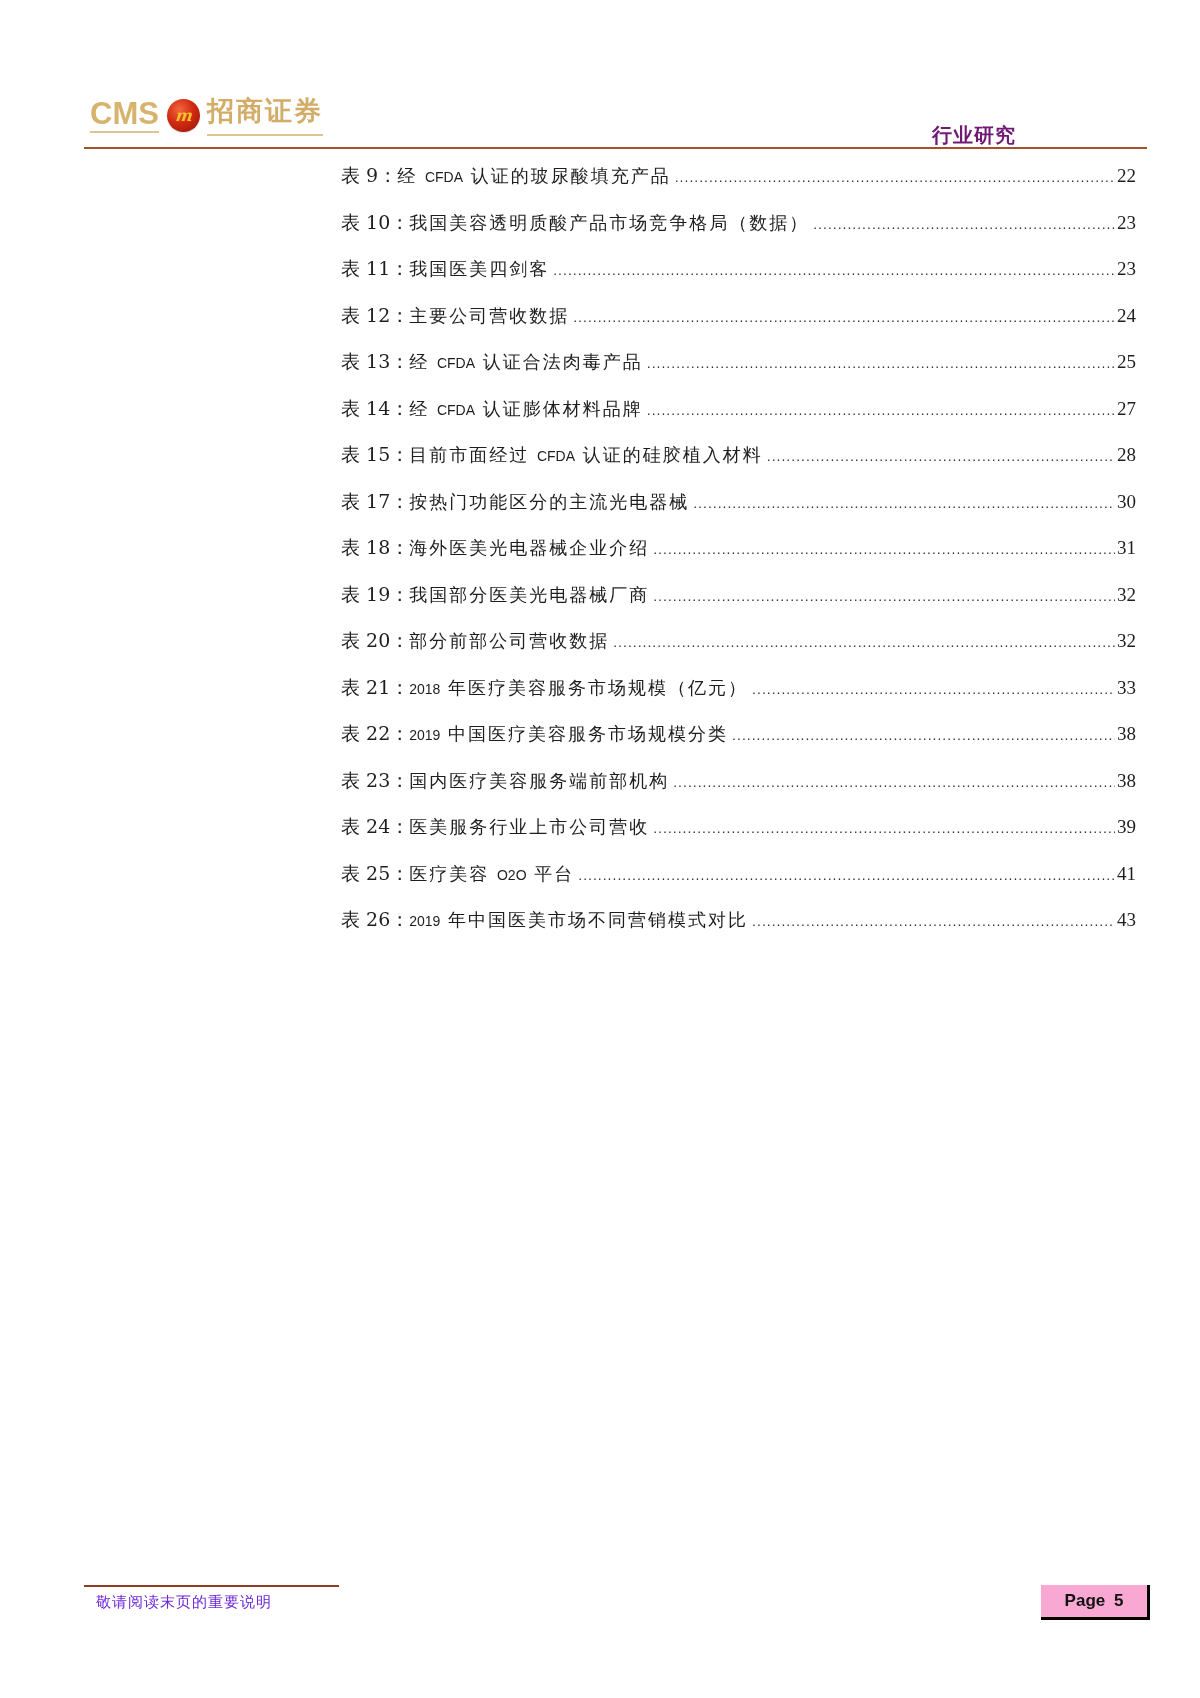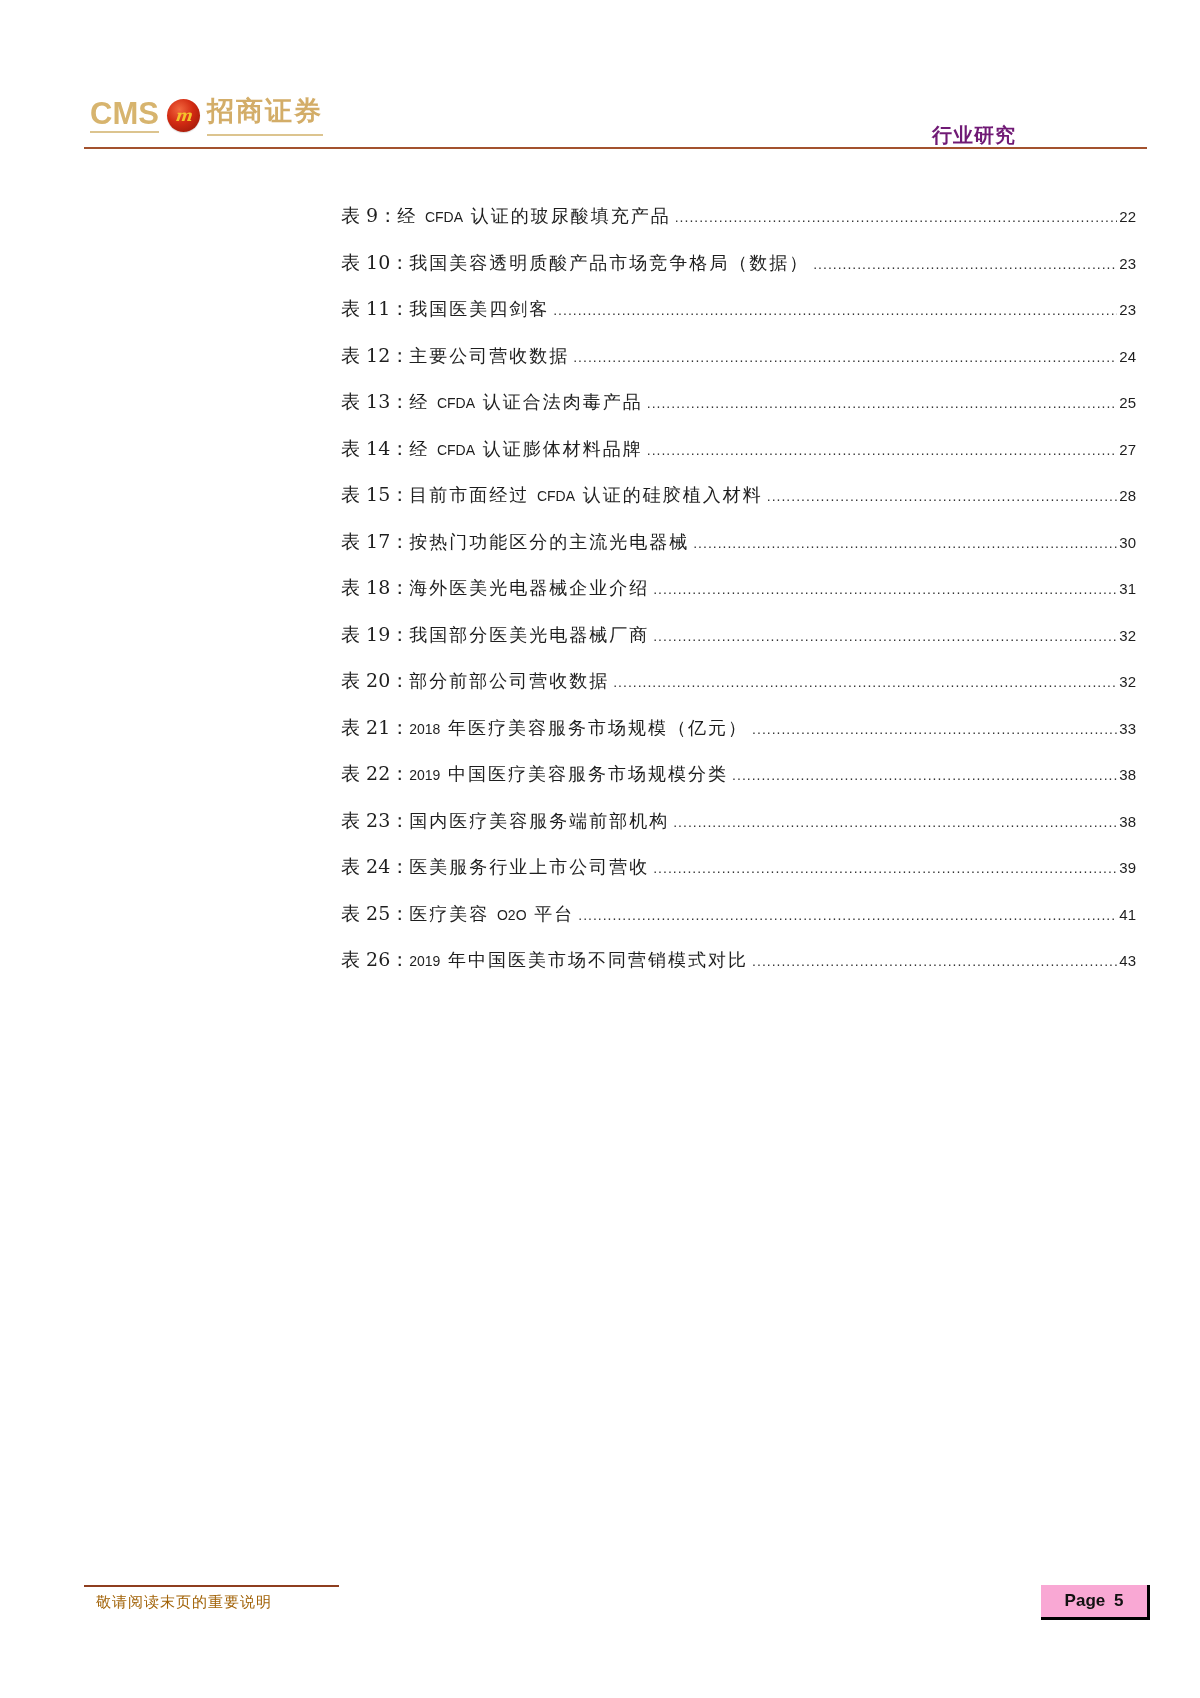--- a/index.html
+++ b/index.html
@@ -103,21 +103,20 @@
       align-items: baseline;
       height: 46.5px;
       font-size: 19px;
       line-height: 24px;
       white-space: nowrap;
     }
     .toc-label {
       font-family: "DejaVu Serif", "Liberation Serif", serif;
       color: #1e1e1e;
       flex: 0 0 auto;
-      margin-top: 40px;
     }
     .toc-title {
       font-family: "DejaVu Serif", "Liberation Serif", serif;
       font-size: 18px;
       letter-spacing: 2px;
       color: #1e1e1e;
       flex: 0 0 auto;
     }
     .toc-title .latin {
       font-family: "Liberation Sans", sans-serif;
@@ -132,43 +131,43 @@
       font-family: "Liberation Sans", sans-serif;
       font-size: 14px;
       letter-spacing: 1px;
       position: relative;
       top: 0px;
     }
     .toc-leader::before {
       content: "................................................................................................................................................................................................................................................................................................................";
     }
     .toc-page {
-      font-family: Liberation Sans, sans-serif;
-      font-size: 15px;
+      font-family: Liberation Serif, serif;
+      font-size: 19px;
       color: #1e1e1e;
       flex: 0 0 auto;
       text-align: right;
     }
 
     
     .footer-rule {
       position: absolute;
       left: 84px;
       top: 1585px;
       width: 255px;
       height: 2px;
       background: #8e3e1f;
     }
     .footer-note {
       position: absolute;
       left: 96px;
       top: 1593px;
       font-family: "DejaVu Serif", serif;
       font-size: 15px;
-      color: #a16207;
+      color: #6d28d9;
       letter-spacing: 1px;
     }
     .page-box {
       position: absolute;
       left: 1041px;
       top: 1585px;
       width: 106px;
       height: 32px;
       background: #f9a8d4;
       border-right: 3px solid #000;

